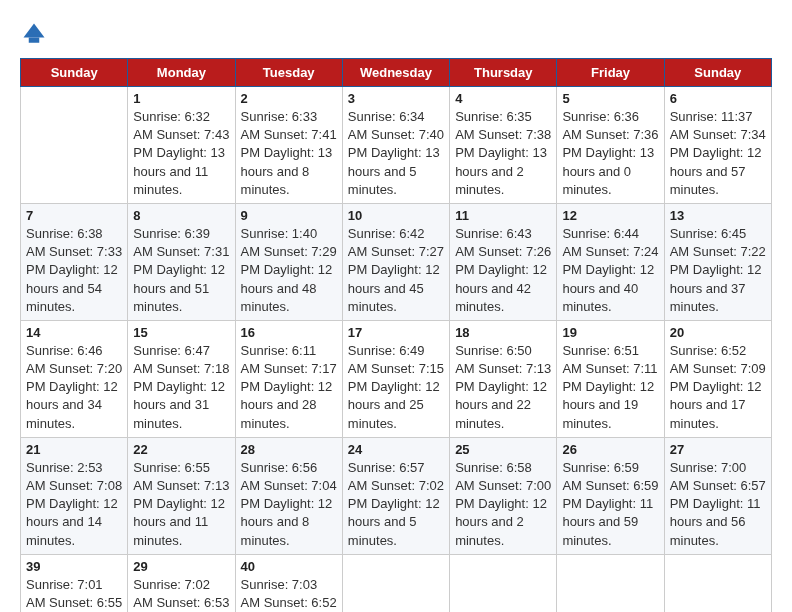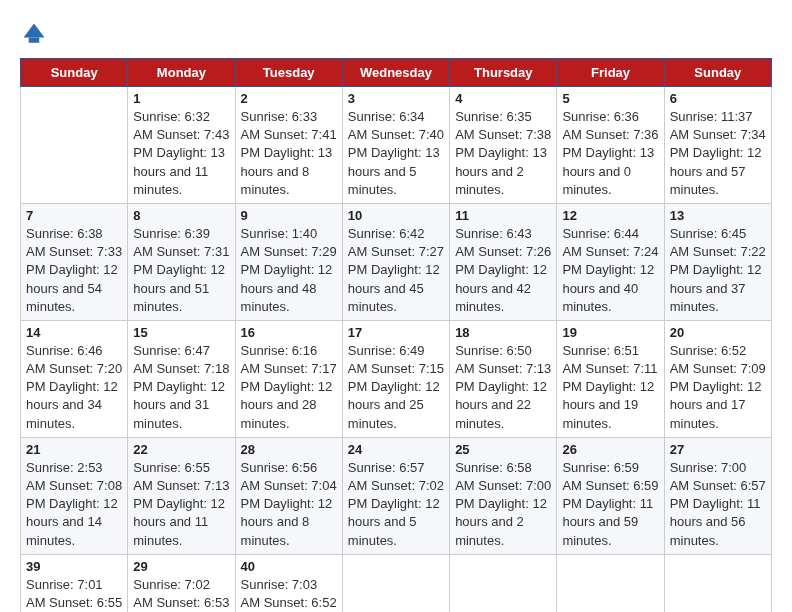--- a/index.html
+++ b/index.html
@@ -232,21 +232,21 @@
         </td>
         <td>
           <span class="day-number">15</span>
           <div class="day-info">Sunrise: 6:47 AM
 Sunset: 7:18 PM
 Daylight: 12 hours
 and 31 minutes.</div>
         </td>
         <td>
           <span class="day-number">16</span>
-          <div class="day-info">Sunrise: 6:16 AM
+          <div class="day-info">Sunrise: 6:11 AM
 Sunset: 7:17 PM
 Daylight: 12 hours
 and 28 minutes.</div>
         </td>
         <td>
           <span class="day-number">17</span>
           <div class="day-info">Sunrise: 6:49 AM
 Sunset: 7:15 PM
 Daylight: 12 hours
 and 25 minutes.</div>

